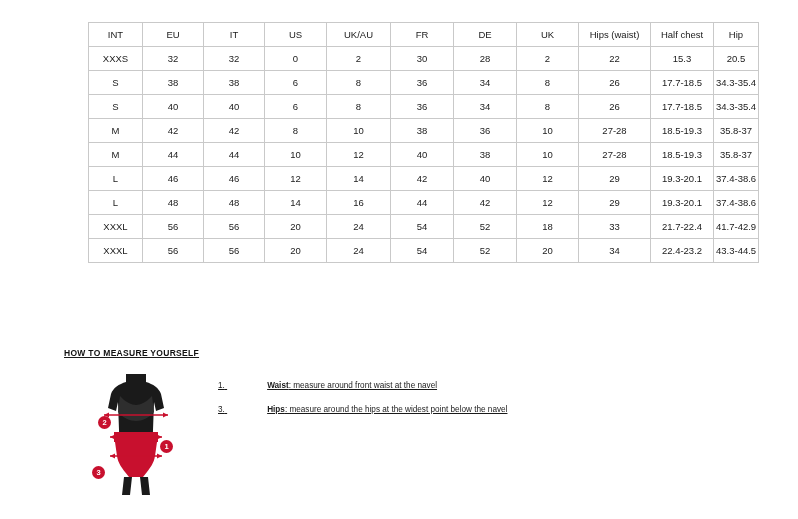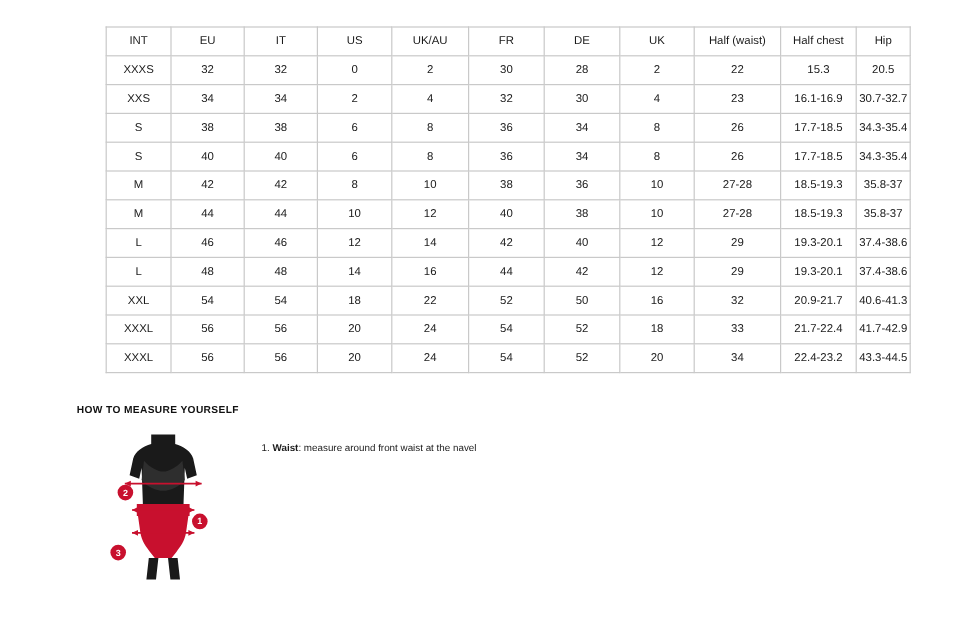--- a/index.html
+++ b/index.html
@@ -58,22 +58,23 @@
   col.c6 { width: 63px; }
   col.c7 { width: 62px; }
   col.c8 { width: 72px; }
   col.c9 { width: 63px; }
   col.c10 { width: 45px; }
 
   
   .measure-section {
     position: absolute;
     left: 64px;
-    top: 336px;
+    top: 348px;
     width: 700px;
+    text-decoration: underline;
   }
   .measure-title {
     font-size: 8.5px;
     font-weight: bold;
     letter-spacing: 0.3px;
     color: #111;
     margin: 0 0 12px 0;
   }
   .measure-body {
     position: relative;
@@ -91,21 +92,21 @@
     margin-left: 24px;
     padding-top: 10px;
   }
   .note {
     font-size: 8.2px;
     line-height: 1.35;
     color: #1a1a1a;
     margin-bottom: 13px;
     white-space: nowrap;
   }
-  .note b { font-weight: bold; }
+  .note b { font-weight: bold; margin-left: 40px; }
 
   .badge {
     position: absolute;
     width: 13px;
     height: 13px;
     border-radius: 50%;
     background: #c8102e;
     color: #fff;
     font-size: 7.5px;
     line-height: 13px;
@@ -145,53 +146,40 @@
       <thead>
         <tr>
           <th>INT</th>
           <th>EU</th>
           <th>IT</th>
           <th>US</th>
           <th>UK/AU</th>
           <th>FR</th>
           <th>DE</th>
           <th>UK</th>
-          <th>Half (waist)</th>
+          <th>Hips (waist)</th>
           <th>Half chest</th>
           <th>Hip</th>
         </tr>
       </thead>
       <tbody>
         <tr>
           <td>XXXS</td>
           <td>32</td>
           <td>32</td>
           <td>0</td>
           <td>2</td>
           <td>30</td>
           <td>28</td>
           <td>2</td>
           <td>22</td>
           <td>15.3</td>
           <td>20.5</td>
         </tr>
         <tr>
-          <td>XXS</td>
-          <td>34</td>
-          <td>34</td>
-          <td>2</td>
-          <td>4</td>
-          <td>32</td>
-          <td>30</td>
-          <td>4</td>
-          <td>23</td>
-          <td>16.1-16.9</td>
-          <td>30.7-32.7</td>
-        </tr>
-        <tr>
           <td>S</td>
           <td>38</td>
           <td>38</td>
           <td>6</td>
           <td>8</td>
           <td>36</td>
           <td>34</td>
           <td>8</td>
           <td>26</td>
           <td>17.7-18.5</td>
@@ -254,33 +242,20 @@
           <td>48</td>
           <td>48</td>
           <td>14</td>
           <td>16</td>
           <td>44</td>
           <td>42</td>
           <td>12</td>
           <td>29</td>
           <td>19.3-20.1</td>
           <td>37.4-38.6</td>
-        </tr>
-        <tr>
-          <td>XXL</td>
-          <td>54</td>
-          <td>54</td>
-          <td>18</td>
-          <td>22</td>
-          <td>52</td>
-          <td>50</td>
-          <td>16</td>
-          <td>32</td>
-          <td>20.9-21.7</td>
-          <td>40.6-41.3</td>
         </tr>
         <tr>
           <td>XXXL</td>
           <td>56</td>
           <td>56</td>
           <td>20</td>
           <td>24</td>
           <td>54</td>
           <td>52</td>
           <td>18</td>
@@ -341,18 +316,22 @@
         <div class="badge badge-1">1</div>
         <div class="badge badge-2">2</div>
         <div class="badge badge-3">3</div>
       </div>
 
       <div class="notes">
         <div class="note">
           <span>1.</span>
           <b>Waist</b><span>: measure around front waist at the navel</span>
         </div>
+        <div class="note">
+          <span>3.</span>
+          <b>Hips</b><span>: measure around the hips at the widest point below the navel</span>
+        </div>
       </div>
 
     </div>
   </div>
 
 </div>
 
 </body></html>

